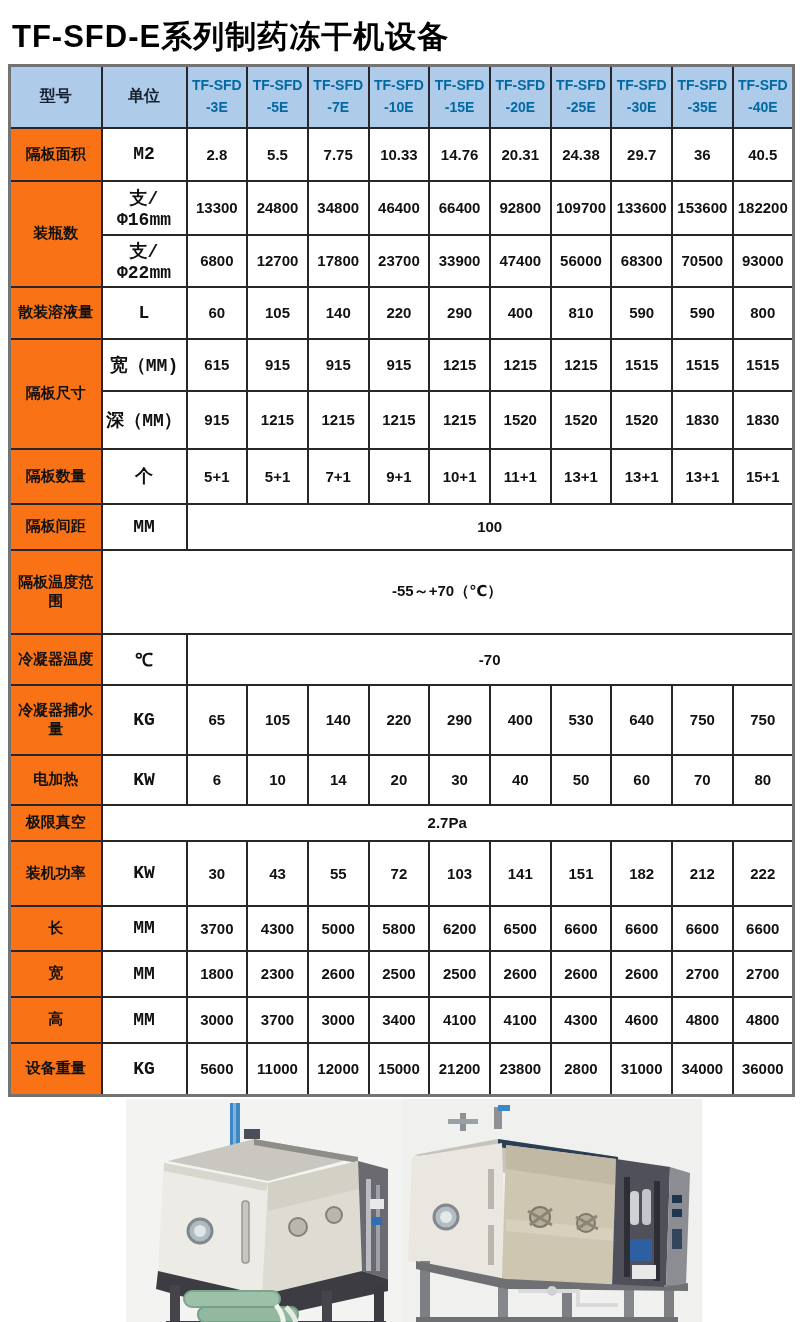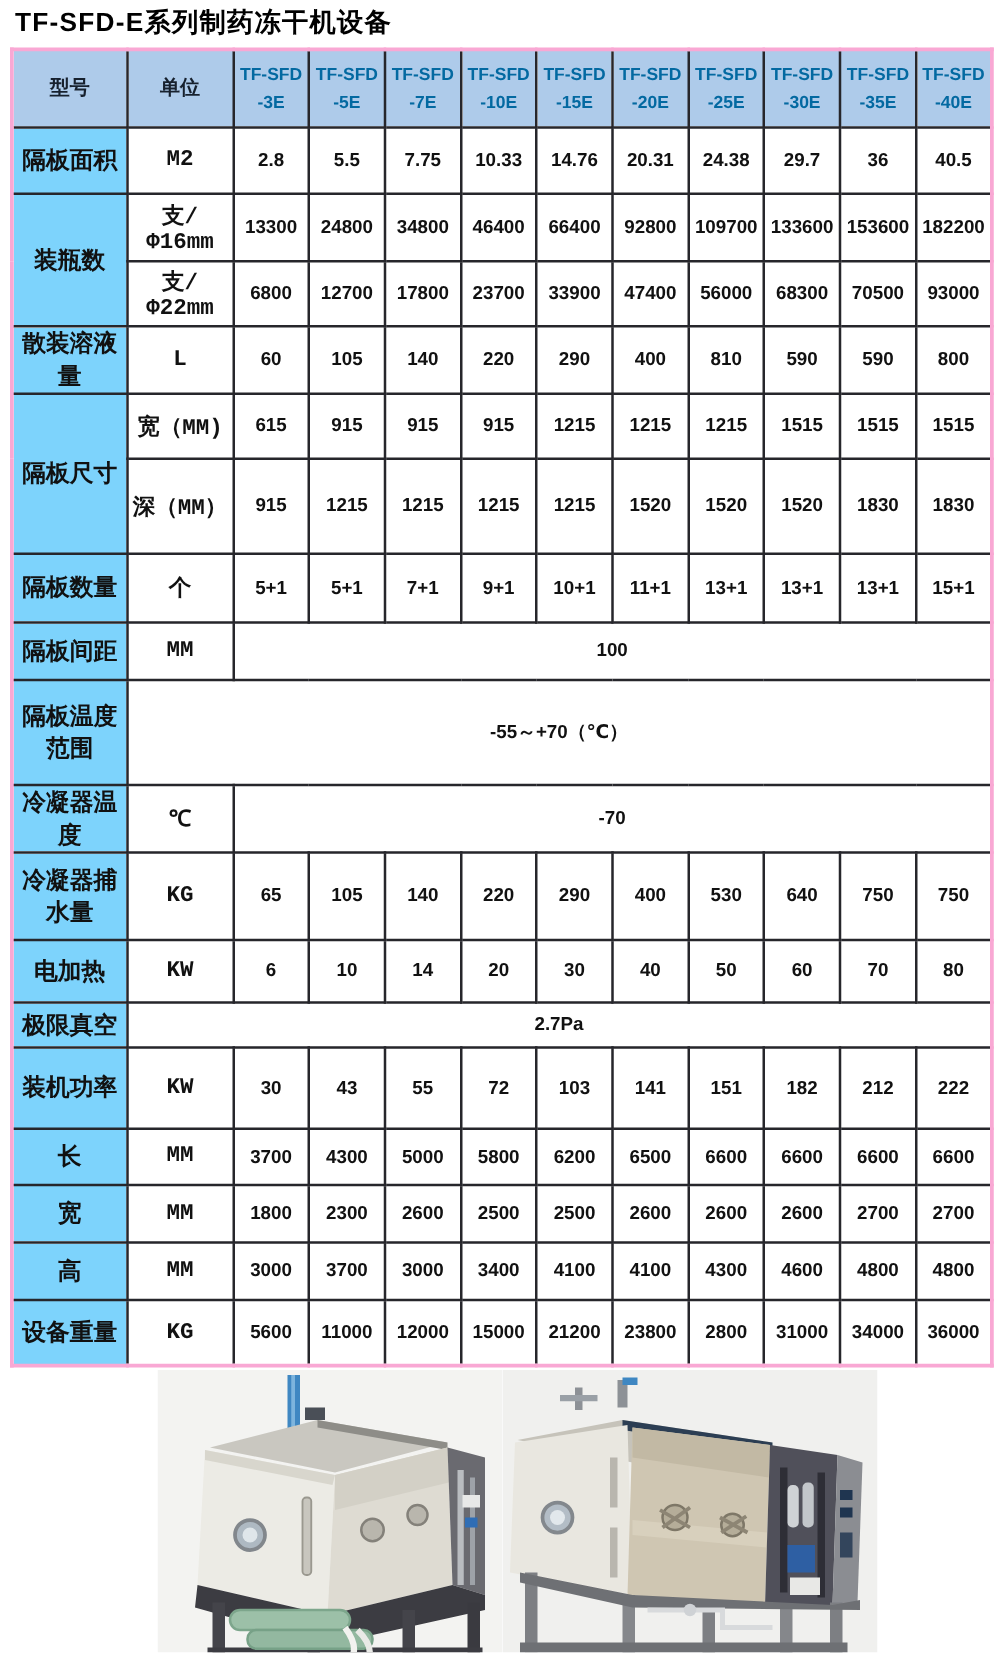--- a/index.html
+++ b/index.html
@@ -1,26 +1,26 @@
 <!DOCTYPE html>
 <html><head>
 <meta charset="utf-8">
 <style>
   html,body{margin:0;padding:0;background:#ffffff;width:800px;
     font-family:"Liberation Sans","DejaVu Sans",sans-serif;}
   .page{width:800px;height:1322px;position:relative;overflow:hidden;background:#fff;}
-  .title{margin:0;padding:4px 0 6px 12px;font-size:21px;font-weight:800;
+  .title{margin:0;padding:16px 0 6px 12px;font-size:31px;font-weight:800;
     letter-spacing:1px;color:#000;font-family:"Liberation Sans","DejaVu Sans",sans-serif;}
   table.spec{border-collapse:collapse;table-layout:fixed;width:784px;margin-left:8px;
-    border:3px solid #f9a8d4;}
+    border:3px solid #737373;}
   table.spec th,table.spec td{border:2px solid #26262b;text-align:center;vertical-align:middle;
     font-weight:700;color:#111;padding:0 1px;overflow:hidden;}
   table.spec thead th{background:#AECBEA;color:#17212e;font-size:16px;}
   .mdl{display:block;font-size:14px;line-height:1.55;color:#0369a1;}
-  th.lbl{font-size:19px;background:#7dd3fc;font-weight:700;}
+  th.lbl{font-size:15px;background:#f97316;font-weight:700;}
   td.unit{font-size:18px;font-family:Liberation Mono, monospace;}
   td.val{font-size:15px;}
   .photos{display:flex;align-items:stretch;margin:2px 0 0 126px;height:234px;}
   .photo{position:relative;}
   .photo svg{display:block;}
 </style>
 </head>
 <body>
 
 <div class="page">
@@ -151,21 +151,21 @@
           <td class="val">915</td>
           <td class="val">915</td>
           <td class="val">915</td>
           <td class="val">1215</td>
           <td class="val">1215</td>
           <td class="val">1215</td>
           <td class="val">1515</td>
           <td class="val">1515</td>
           <td class="val">1515</td>
         </tr>
-      <tr style="height:76px">
+      <tr style="height:58px">
         <td class="unit">深（MM）</td>
       <td class="val">915</td>
           <td class="val">1215</td>
           <td class="val">1215</td>
           <td class="val">1215</td>
           <td class="val">1215</td>
           <td class="val">1520</td>
           <td class="val">1520</td>
           <td class="val">1520</td>
           <td class="val">1830</td>

